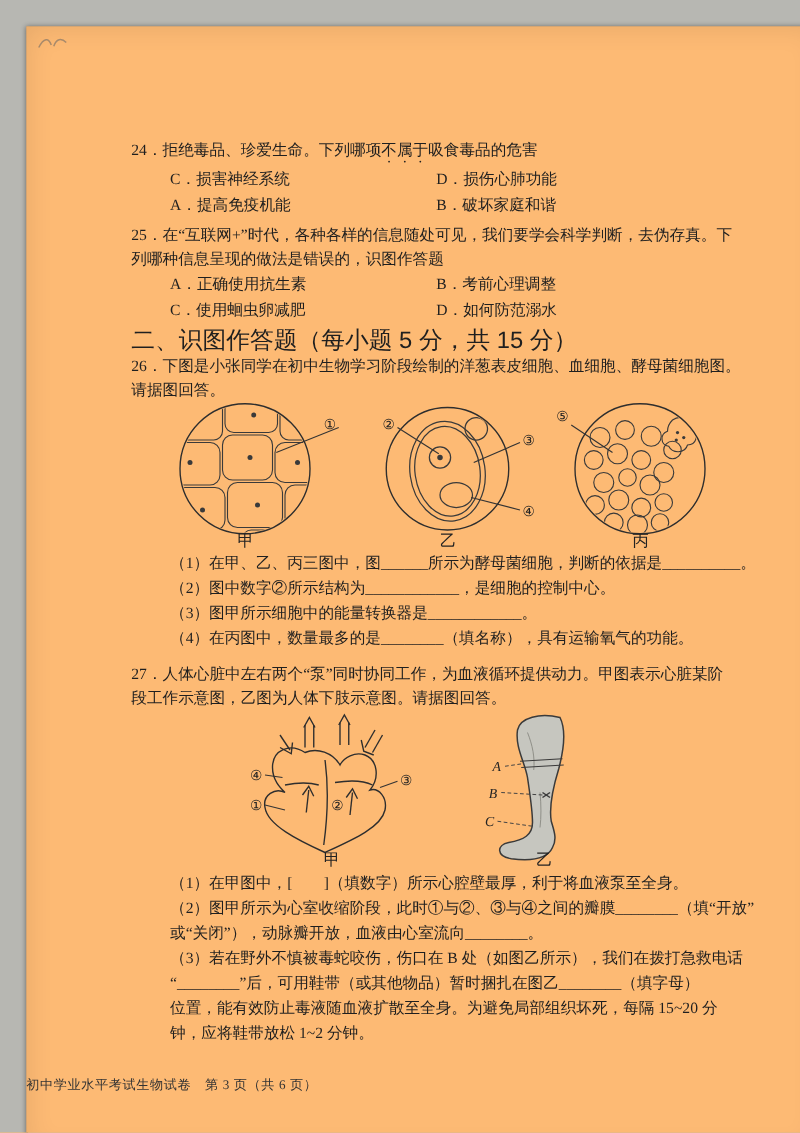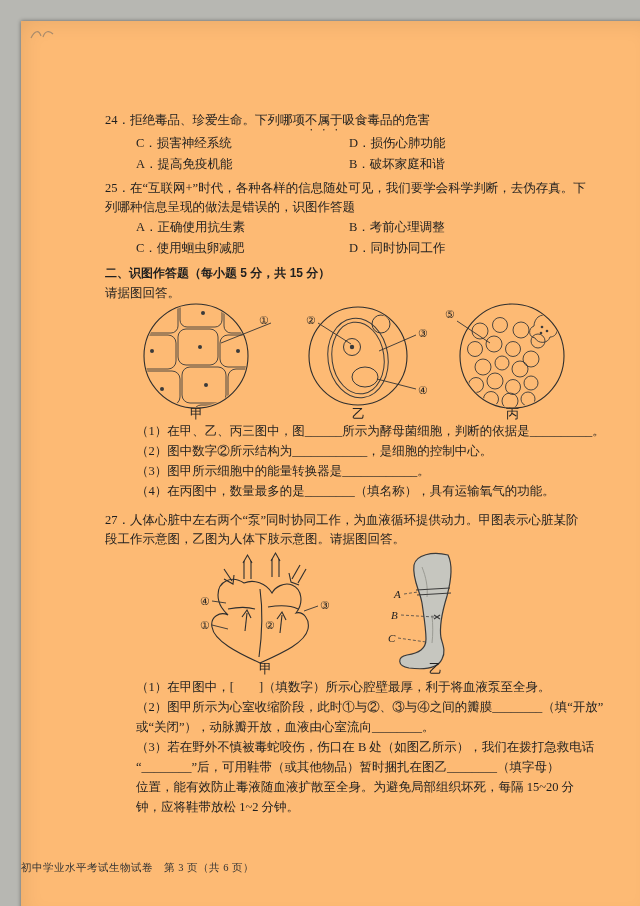--- a/index.html
+++ b/index.html
@@ -16,21 +16,21 @@
     box-shadow: inset 0 0 22px rgba(0,0,0,0.10), 0 0 4px rgba(0,0,0,0.45);
     color: #1f1f1f;
     overflow: hidden;
   }
   .content { position: absolute; left: 84px; top: 90px; width: 505px; }
   .line { font-size: 12.5px; line-height: 19px; white-space: nowrap; }
   .q { margin-bottom: 4px; }
   .opts .row { display: flex; margin-left: 31px; font-size: 12.5px; line-height: 21px; white-space: nowrap; }
   .opts .c1 { width: 213px; }
   .section-title {
-    font-size: 12px; font-weight: bold; line-height: 20px; margin: 3px 0 1px;
+    font-size: 19px; font-weight: normal; line-height: 20px; margin: 3px 0 1px;
     white-space: nowrap;
     font-family: "Liberation Sans", "DejaVu Sans", sans-serif;
   }
   .sub { margin-left: 31px; }
   .sub .line { line-height: 20px; }
   .emph {
     -webkit-text-emphasis: dot; -webkit-text-emphasis-position: under left;
     text-emphasis: dot; text-emphasis-position: under left;
   }
   figure { margin: 0; }
@@ -72,28 +72,29 @@
     <div class="q">
       <div class="line">25．在“互联网+”时代，各种各样的信息随处可见，我们要学会科学判断，去伪存真。下</div>
       <div class="line">列哪种信息呈现的做法是错误的，识图作答题</div>
       <div class="opts">
         <div class="row">
           <span class="c1">A．正确使用抗生素</span>
           <span>B．考前心理调整</span>
         </div>
         <div class="row">
           <span class="c1">C．使用蛔虫卵减肥</span>
-          <span>D．同时协同工作</span>
+          <span>D．如何防范溺水</span>
         </div>
       </div>
     </div>
 
     <div class="section-title">二、识图作答题（每小题 5 分，共 15 分）</div>
 
     <div class="q">
+      <div class="line">26．下图是小张同学在初中生物学习阶段绘制的洋葱表皮细胞、血细胞、酵母菌细胞图。</div>
       <div class="line">请据图回答。</div>
 
       <figure>
         <svg class="fig26" width="470" height="118" viewBox="0 0 470 118">
           <defs>
             <clipPath id="cpA">
                 <circle cx="78" cy="53" r="51"></circle>
               </clipPath>
             <clipPath id="cpB">
                 <circle cx="240" cy="53" r="48"></circle>

